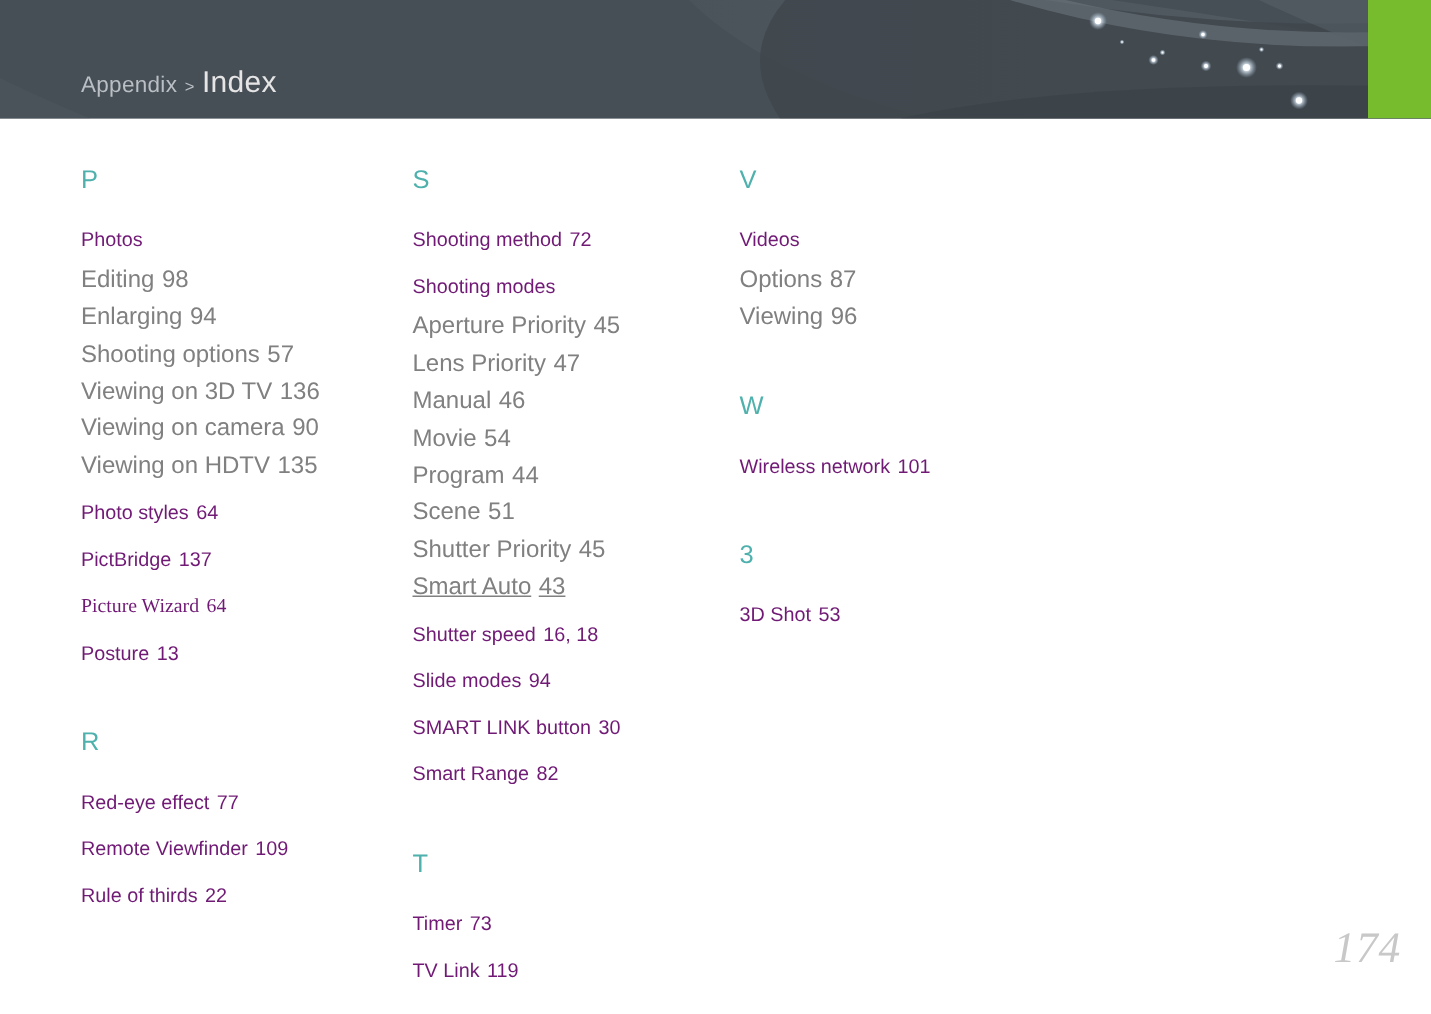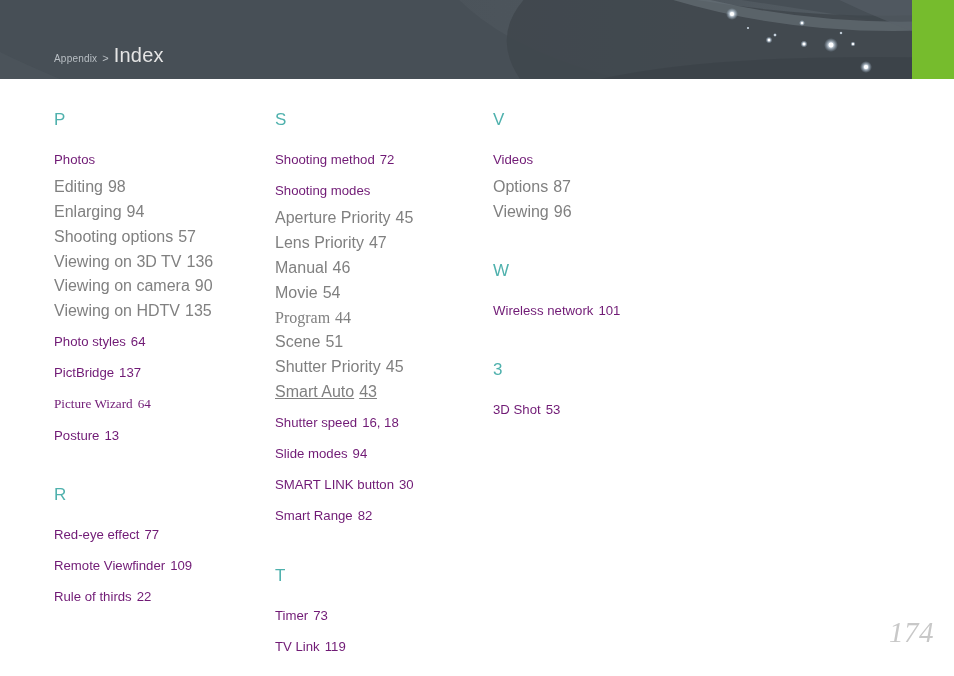--- a/index.html
+++ b/index.html
@@ -43,21 +43,21 @@
   }
   .breadcrumb {
     position: absolute;
     left: 54px;
     top: 44px;
     display: flex;
     align-items: baseline;
     white-space: nowrap;
   }
   .crumb-parent {
-    font-size: 10px;
+    font-size: 15px;
     color: #b9bfc4;
     letter-spacing: .2px;
   }
   .crumb-sep {
     font-size: 11px;
     color: #b9bfc4;
     margin: 0 5px;
   }
   .crumb-current {
     font-size: 20px;
@@ -209,21 +209,21 @@
     </div>
   <div class="column col-2">
       <div class="section" style="margin-top: 32px;">
         <div class="section-letter">S</div>
         <div class="entry" style="margin-top: 25px;"><span>Shooting method</span><span class="pg">72</span></div>
         <div class="entry" style="margin-top: 18px;"><span>Shooting modes</span></div>
         <div class="subentry" style="margin-top: 15px;"><span>Aperture Priority</span><span class="pg">45</span></div>
         <div class="subentry" style="margin-top: 13px;"><span>Lens Priority</span><span class="pg">47</span></div>
         <div class="subentry" style="margin-top: 13px;"><span>Manual</span><span class="pg">46</span></div>
         <div class="subentry" style="margin-top: 13px;"><span>Movie</span><span class="pg">54</span></div>
-        <div class="subentry" style="margin-top: 13px; font-family: Liberation Serif, serif;"><span>Program</span><span class="pg">44</span></div>
+        <div class="subentry" style="margin-top: 13px;"><span>Program</span><span class="pg">44</span></div>
         <div class="subentry" style="margin-top: 13px;"><span>Scene</span><span class="pg">51</span></div>
         <div class="subentry" style="margin-top: 13px;"><span>Shutter Priority</span><span class="pg">45</span></div>
         <div class="subentry" style="margin-top: 13px; text-decoration: underline;"><span>Smart Auto</span><span class="pg">43</span></div>
         <div class="entry" style="margin-top: 18px;"><span>Shutter speed</span><span class="pg">16, 18</span></div>
         <div class="entry" style="margin-top: 18px;"><span>Slide modes</span><span class="pg">94</span></div>
         <div class="entry" style="margin-top: 18px;"><span>SMART LINK button</span><span class="pg">30</span></div>
         <div class="entry" style="margin-top: 18px;"><span>Smart Range</span><span class="pg">82</span></div>
       </div>
       <div class="section" style="margin-top: 44px;">
         <div class="section-letter">T</div>

